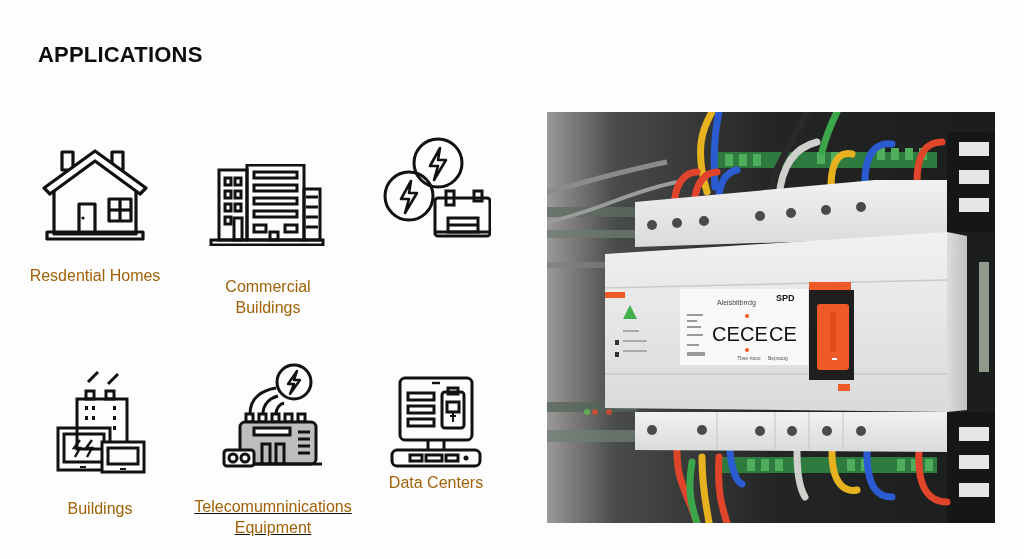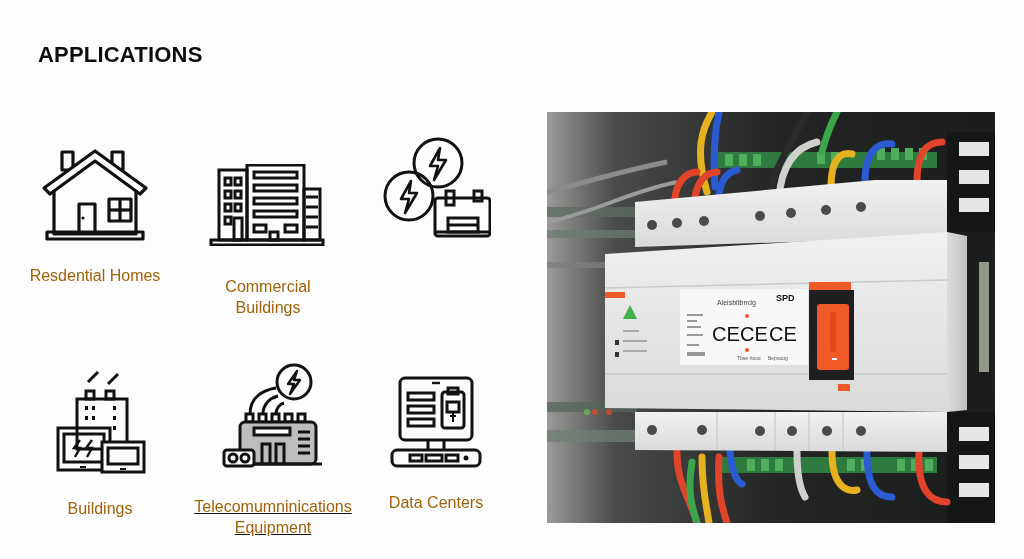--- a/index.html
+++ b/index.html
@@ -173,21 +173,21 @@
       <path d="M62 44 H68 M65 41 V50" stroke-width="2"></path>
       <line x1="40" y1="68" x2="40" y2="78"></line>
       <line x1="56" y1="68" x2="56" y2="78"></line>
       <rect x="4" y="78" width="88" height="16" rx="5"></rect>
       <rect x="22" y="83" width="12" height="6"></rect>
       <rect x="38" y="83" width="16" height="6"></rect>
       <rect x="58" y="83" width="12" height="6"></rect>
     </g>
     <circle cx="78" cy="86" r="2.5" fill="#111"></circle>
   </svg>
-  <div class="label" style="margin-top:20px;">Data Centers</div>
+  <div class="label" style="">Data Centers</div>
 </div>
 
 <div class="photo">
   <svg width="448" height="411" viewBox="0 0 448 411">
     <defs>
       <linearGradient id="bg" x1="0" x2="1" y1="0" y2="0">
         <stop offset="0" stop-color="#9a9a98"></stop>
         <stop offset="0.15" stop-color="#4a4c4b"></stop>
         <stop offset="0.5" stop-color="#242625"></stop>
         <stop offset="1" stop-color="#1b1c1c"></stop>

